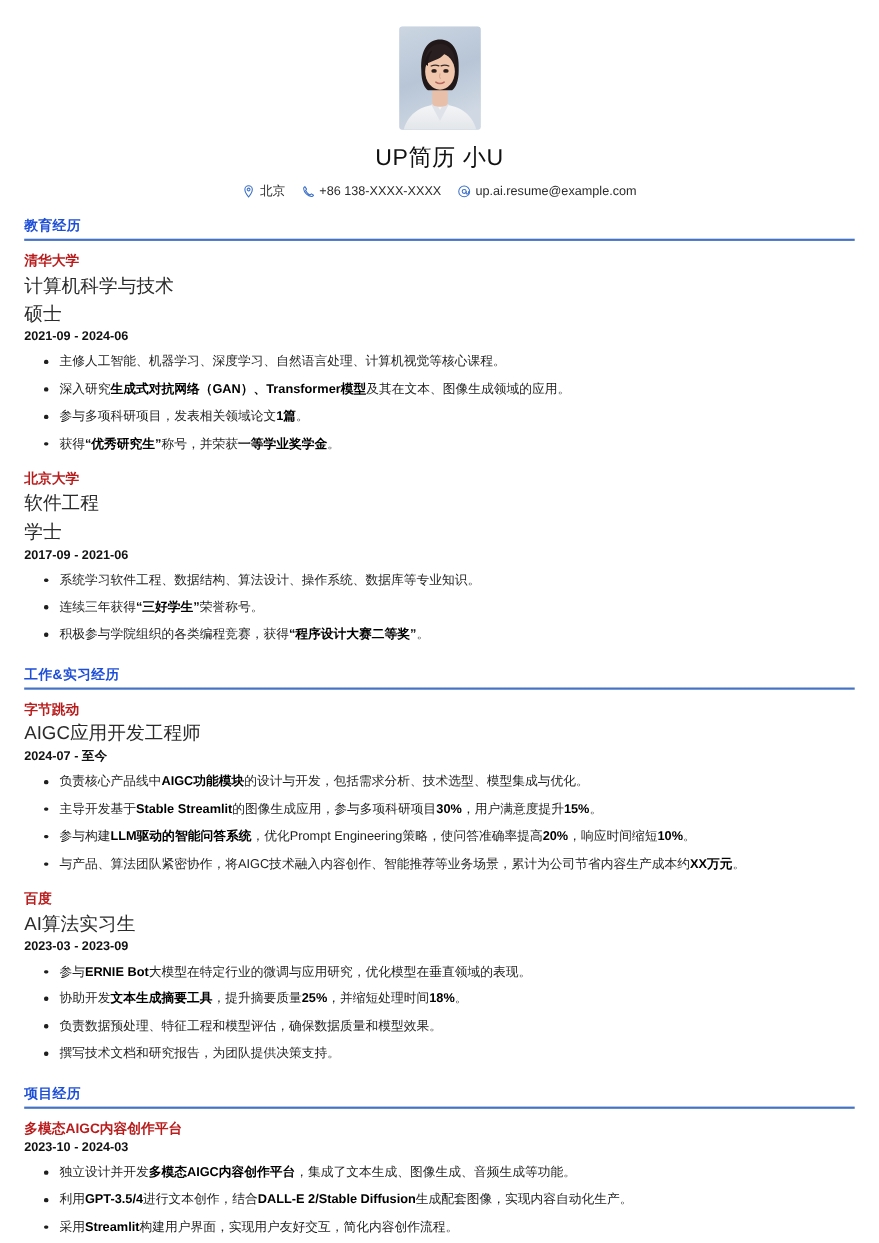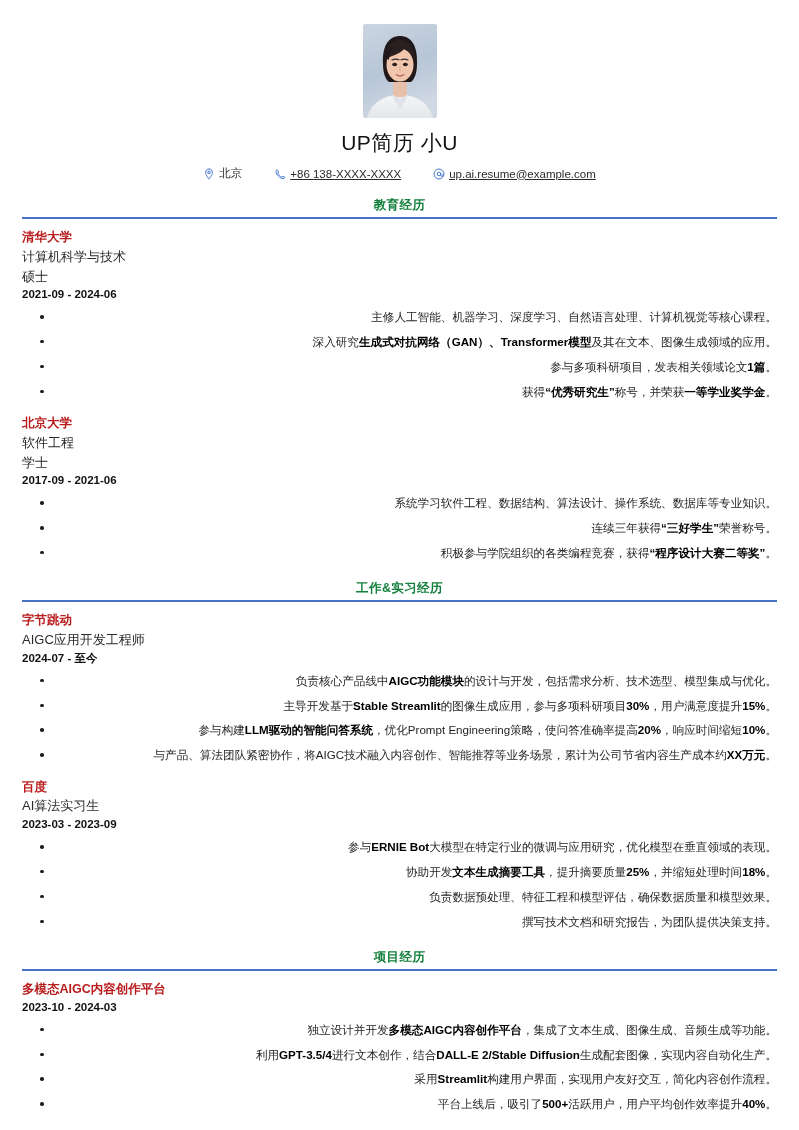--- a/index.html
+++ b/index.html
@@ -37,34 +37,34 @@
     font-weight: 400;
     letter-spacing: 0.5px;
     margin-top: 11px;
     color: #111;
   }
   .contact-row {
     margin-top: 9px;
     display: flex;
     justify-content: center;
     align-items: center;
-    gap: 24px;
+    gap: 7px;
     font-size: 11.5px;
     color: #2b2b2b;
   }
   .contact-item { display: inline-flex; align-items: center; gap: 4px; }
-  .contact-item + .contact-item { margin-left: 8px; text-decoration: underline; }
+  .contact-item + .contact-item { margin-left: 8px; }
   .cicon { width: 12px; height: 12px; display: inline-block; flex: none; }
   .cicon svg { display: block; width: 12px; height: 12px; }
 
   
   .section { margin-top: 16px; }
   .section-head {
-    text-align: center;
-    color: #15803d;
+    text-align: left;
+    color: #1d4ed8;
     font-weight: bold;
     font-size: 12.5px;
     letter-spacing: 0.4px;
     padding-bottom: 3px;
   }
   .section-rule {
     height: 2px;
     background: #4472c4;
     width: 100%;
     margin-bottom: 9px;
@@ -73,36 +73,35 @@
   
   .entry { margin-bottom: 3px; }
   .entry + .entry { margin-top: 14px; }
   .org {
     font-weight: bold;
     font-size: 12.5px;
     color: #b91c1c;
     line-height: 1.5;
   }
   .sub {
-    font-size: 13px;
+    font-size: 17px;
     color: #2b2b2b;
     line-height: 1.52;
   }
   .dates {
     font-weight: bold;
     font-size: 11.5px;
     color: #111;
     line-height: 1.55;
   }
 
   ul.bullets {
     list-style: none;
     margin: 4px 0 0 0;
     padding: 0;
-    text-align: right;
   }
   ul.bullets li {
     position: relative;
     padding-left: 32px;
     font-size: 11.6px;
     line-height: 1.5;
     color: #1f1f1f;
     margin-bottom: 7.5px;
   }
   ul.bullets li:before {

